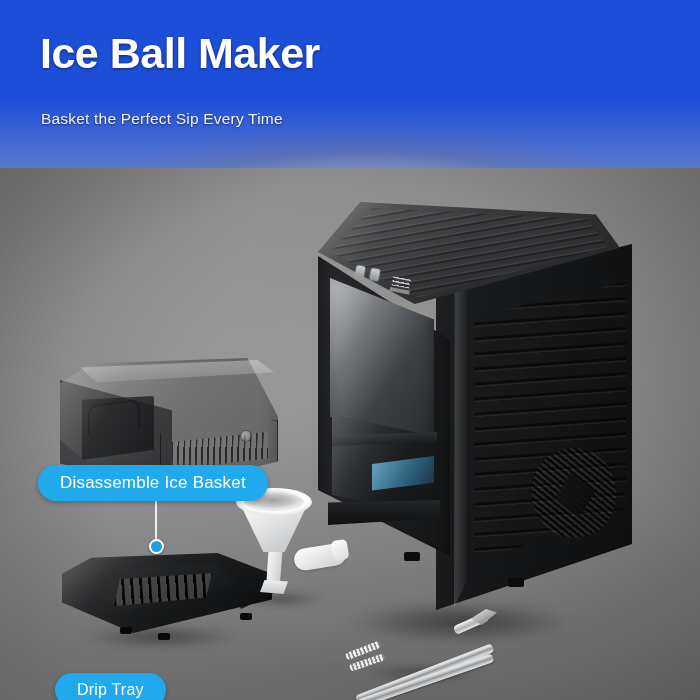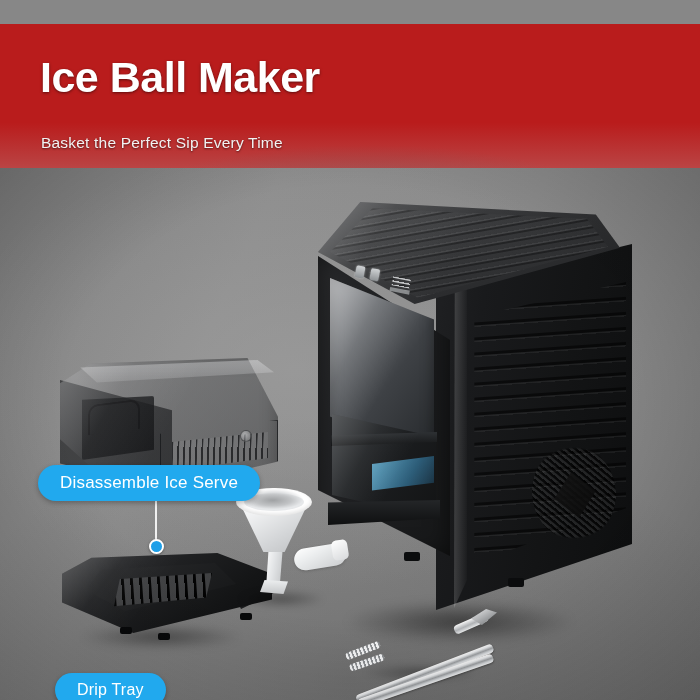--- a/index.html
+++ b/index.html
@@ -7,21 +7,21 @@
   *{box-sizing:border-box;}
   .stage{
     position:relative;width:700px;height:700px;overflow:hidden;
     font-family:"Liberation Sans","DejaVu Sans",sans-serif;
     background:#878787;
   }
 
   
   .header{
     position:absolute;left:0;top:0;width:700px;height:168px;
-    background:#b91c1c;overflow:hidden;margin-top:24px;
+    background:#1d4ed8;overflow:hidden;
   }
   .header-glow{
     position:absolute;left:-10%;top:18%;width:120%;height:120%;
     background:radial-gradient(ellipse 46% 60% at 52% 88%,
         rgba(215,215,215,.95) 0%,
         rgba(150,150,150,.55) 26%,
         rgba(80,80,80,.24) 48%,
         rgba(20,20,20,0) 72%);
     pointer-events:none;
   }
@@ -488,18 +488,18 @@
       <div class="tg-tip p1"></div>
       <div class="tg-tip p2"></div>
       <div class="tg-neck"></div>
       <div class="tg-hinge"></div>
     </div>
 
     <div class="scene-vig"></div>
 
     <div class="connector c-basket"></div>
     <div class="dot d-basket"></div>
-    <div class="pill p-basket">Disassemble Ice Serve</div>
+    <div class="pill p-basket">Disassemble Ice Basket</div>
 
     <div class="pill p-tray">Drip Tray</div>
 
   </div>
 </div>
 
 </body></html>

